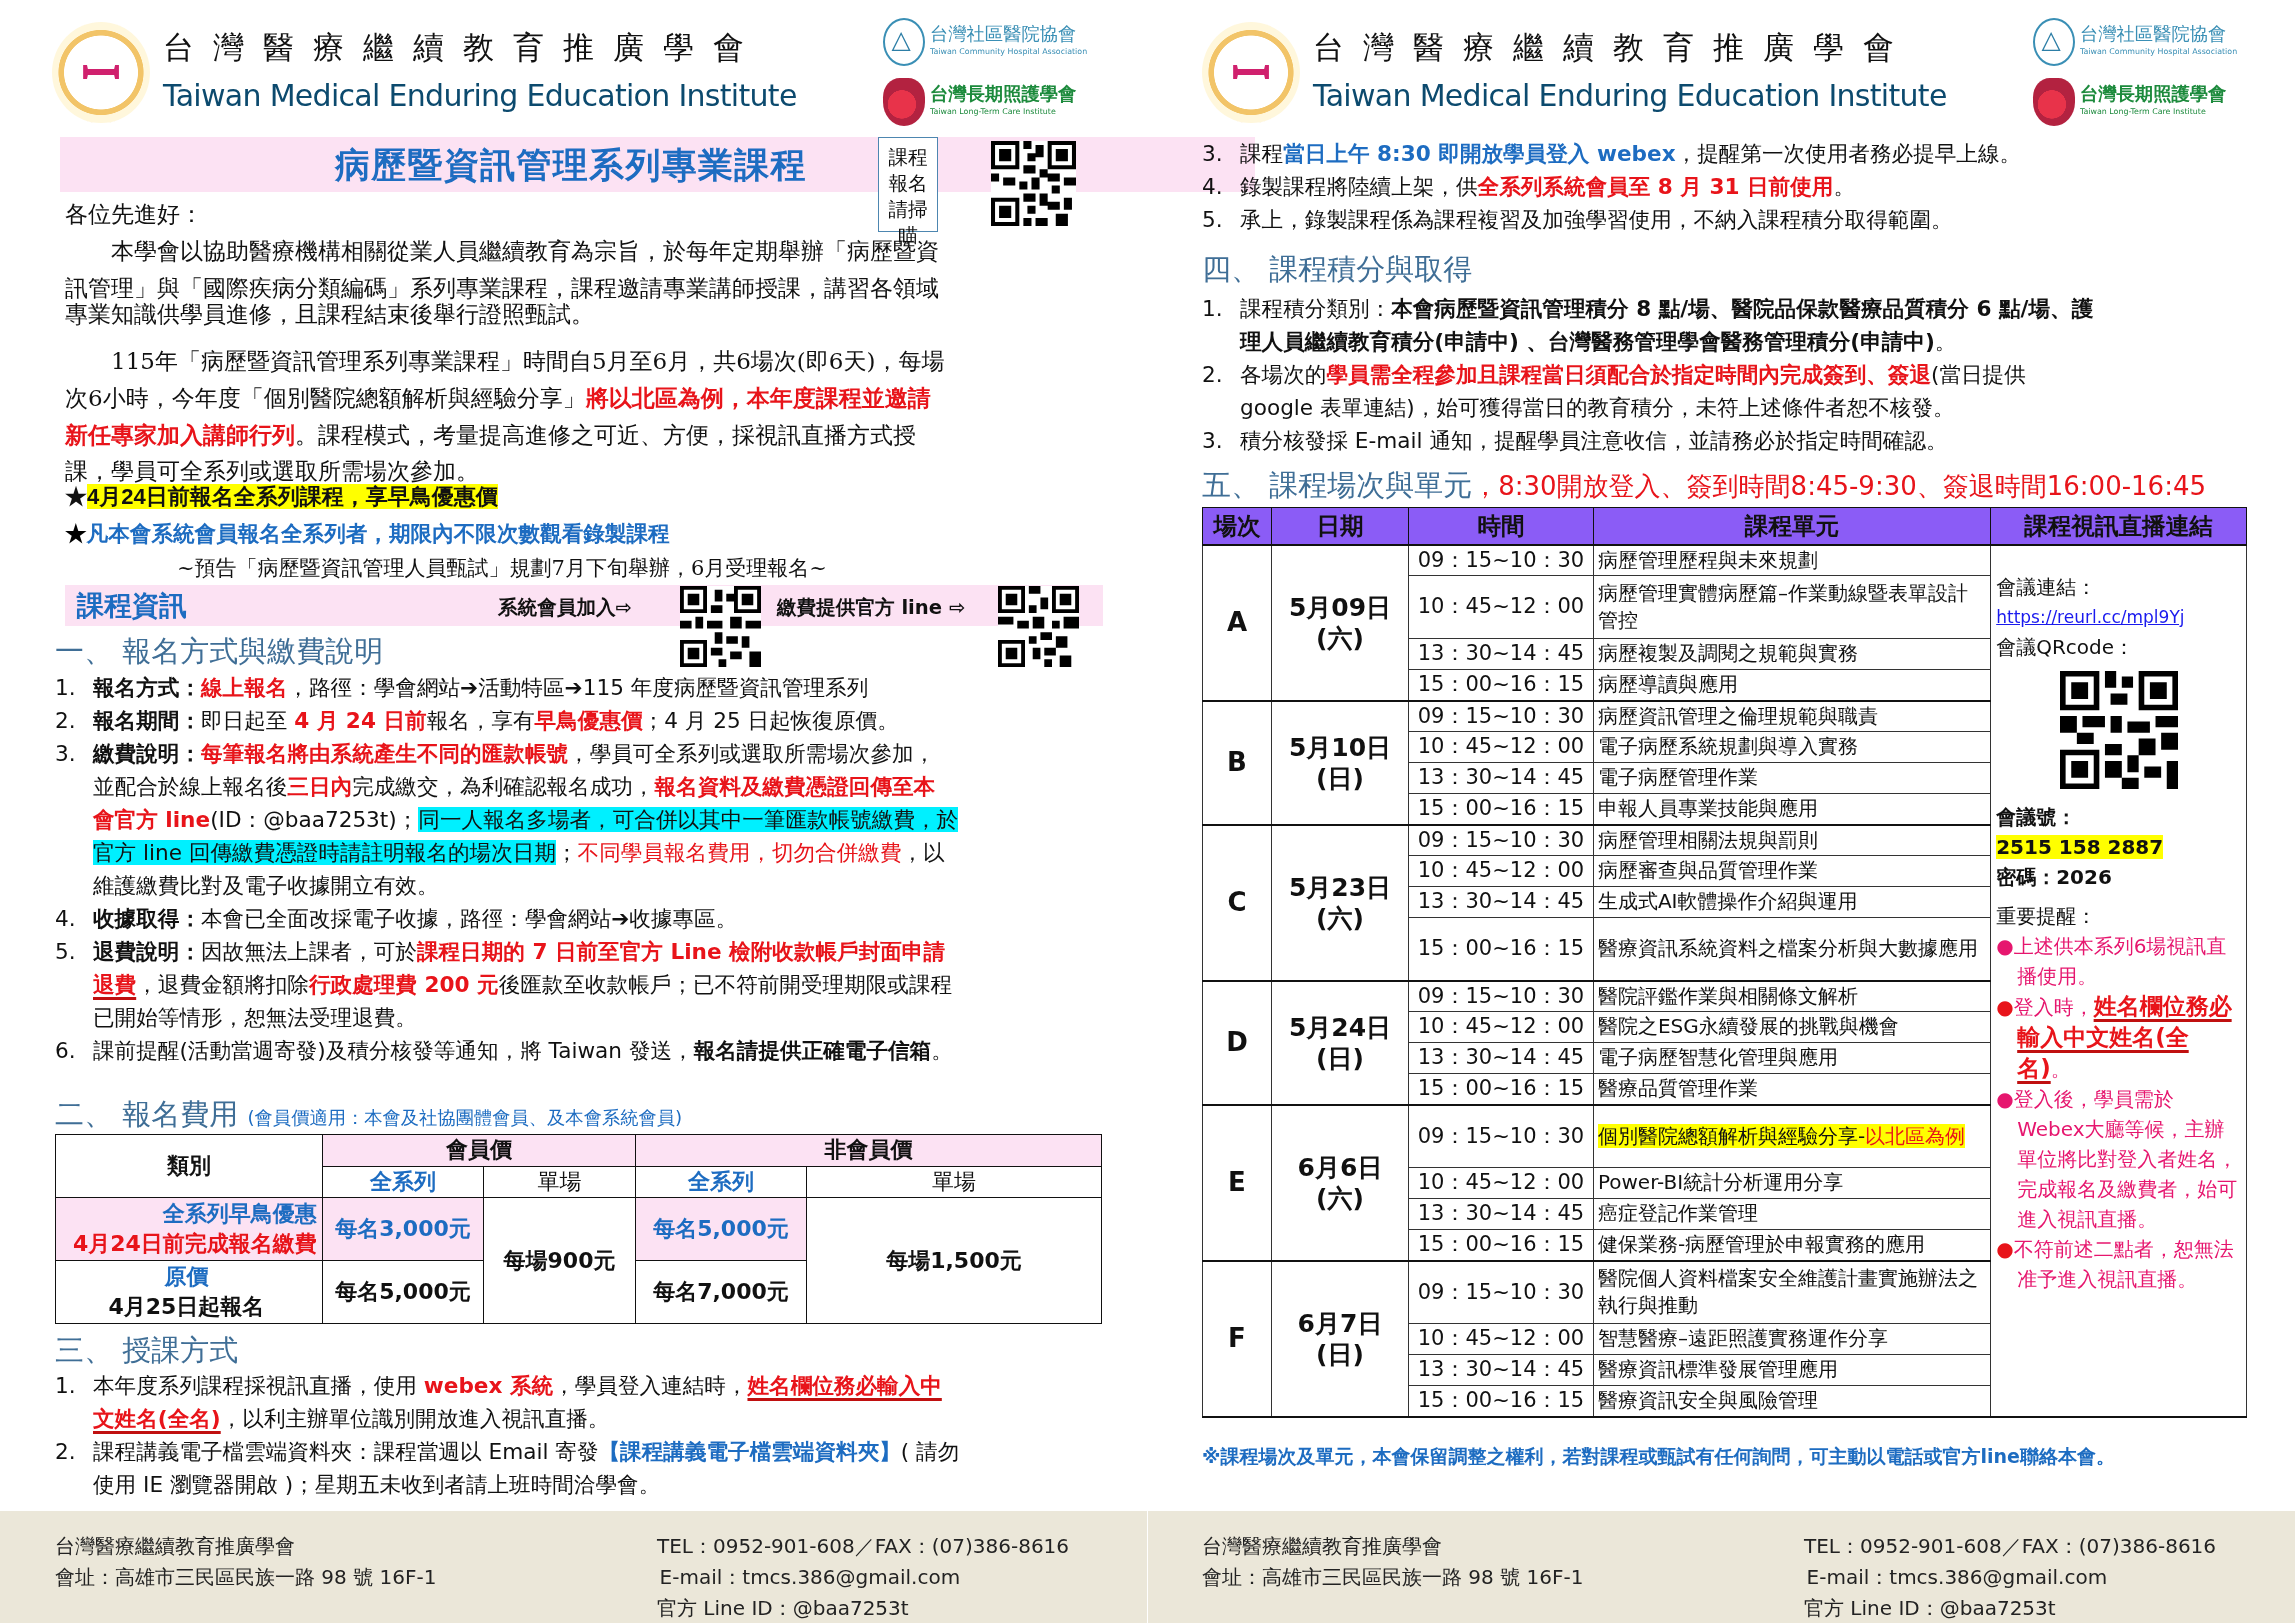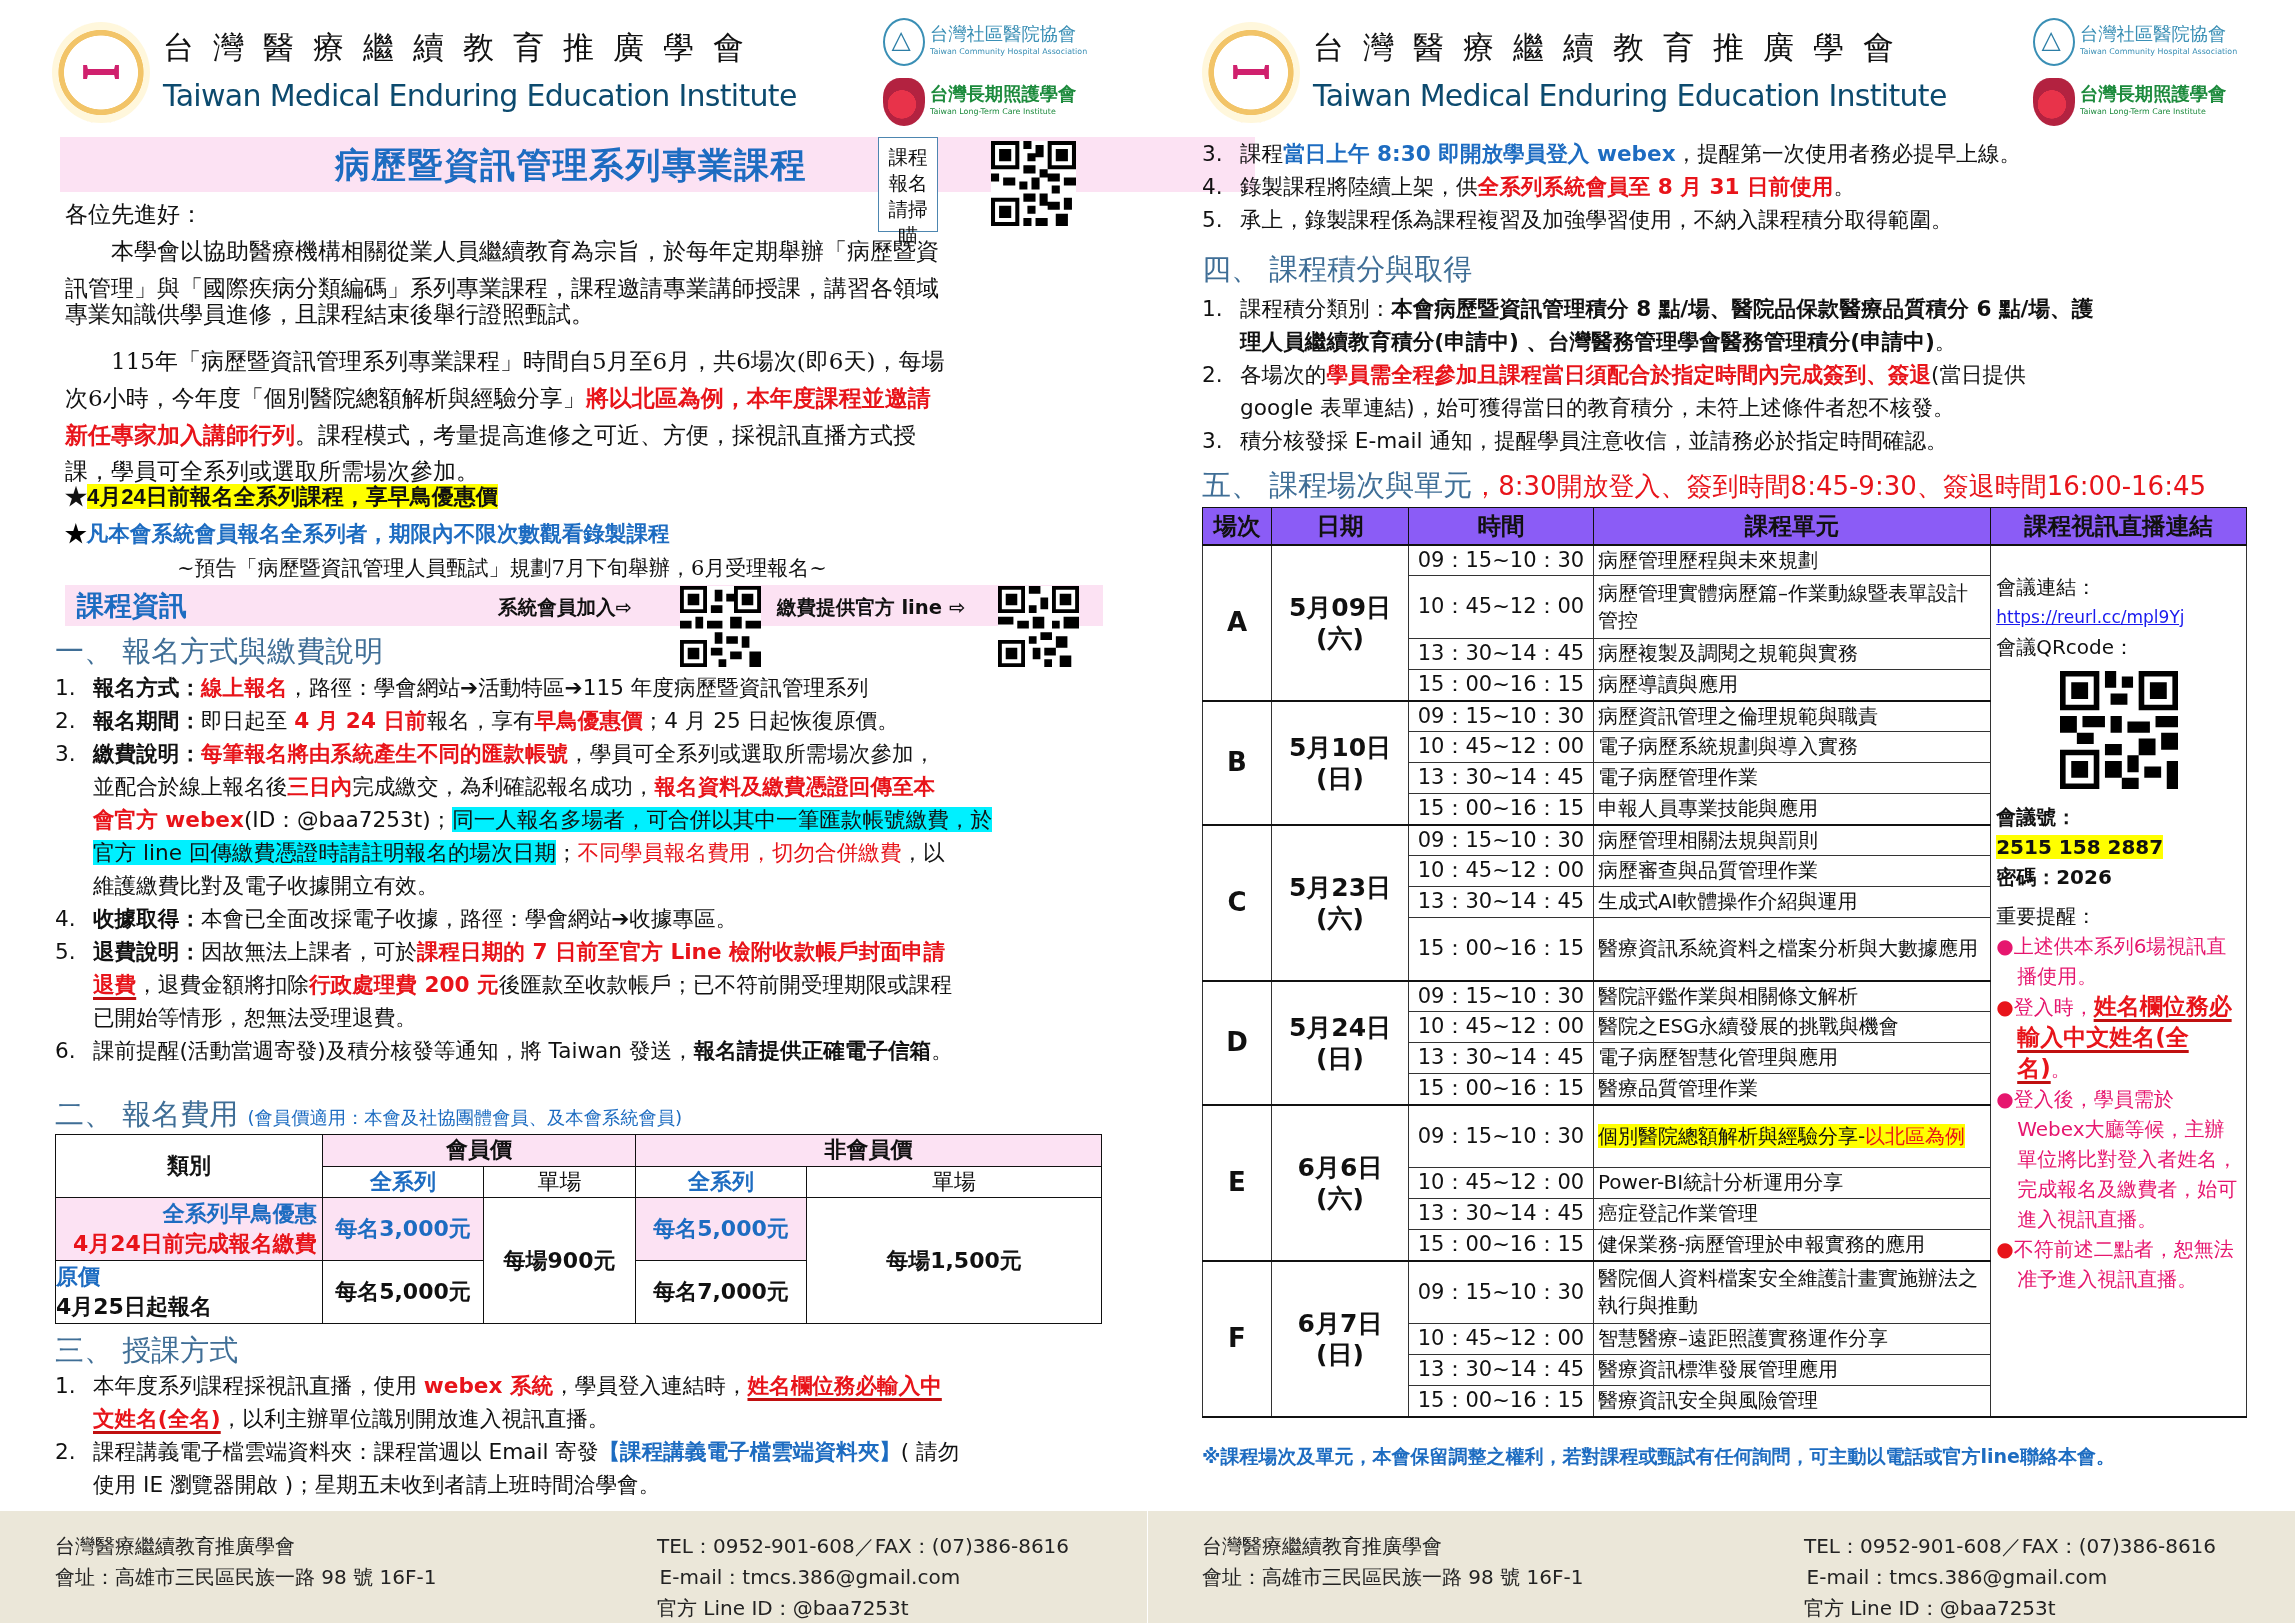--- a/index.html
+++ b/index.html
@@ -129,21 +129,21 @@
       </svg>
   </div>
 
   <div class="h2" style="left:55px;top:632px">一、 報名方式與繳費說明</div>
 
   <div class="list" style="left:55px;top:671px">
     <div><span class="n">1.</span><b>報名方式：</b><b class="red">線上報名</b><span>，路徑：學會網站➔活動特區➔115 年度病歷暨資訊管理系列</span></div>
     <div><span class="n">2.</span><b>報名期間：</b><span>即日起至 </span><b class="red">4 月 24 日前</b><span>報名，享有</span><b class="red">早鳥優惠價</b><span>；4 月 25 日起恢復原價。</span></div>
     <div><span class="n">3.</span><b>繳費說明：</b><b class="red">每筆報名將由系統產生不同的匯款帳號</b><span>，學員可全系列或選取所需場次參加，</span></div>
     <div class="ind"><span>並配合於線上報名後</span><b class="red">三日內</b><span>完成繳交，為利確認報名成功，</span><b class="red">報名資料及繳費憑證回傳至本</b></div>
-    <div class="ind"><b class="red">會官方 webex</b><span>(ID：@baa7253t)；</span><span class="hl-c">同一人報名多場者，可合併以其中一筆匯款帳號繳費，於</span></div>
+    <div class="ind"><b class="red">會官方 line</b><span>(ID：@baa7253t)；</span><span class="hl-c">同一人報名多場者，可合併以其中一筆匯款帳號繳費，於</span></div>
     <div class="ind"><span class="hl-c">官方 line 回傳繳費憑證時請註明報名的場次日期</span><span>；</span><span class="red">不同學員報名費用，切勿合併繳費</span><span>，以</span></div>
     <div class="ind">維護繳費比對及電子收據開立有效。</div>
     <div><span class="n">4.</span><b>收據取得：</b><span>本會已全面改採電子收據，路徑：學會網站➔收據專區。</span></div>
     <div><span class="n">5.</span><b>退費說明：</b><span>因故無法上課者，可於</span><b class="red">課程日期的 7 日前至官方 Line 檢附收款帳戶封面申請</b></div>
     <div class="ind"><b class="red u">退費</b><span>，退費金額將扣除</span><b class="red">行政處理費 200 元</b><span>後匯款至收款帳戶；已不符前開受理期限或課程</span></div>
     <div class="ind">已開始等情形，恕無法受理退費。</div>
     <div><span class="n">6.</span><span>課前提醒(活動當週寄發)及積分核發等通知，將 Taiwan 發送，</span><b>報名請提供正確電子信箱</b><span>。</span></div>
   </div>
 
   <div class="h2" style="left:55px;top:1095px"><span>二、 報名費用</span> <span class="sub">(會員價適用：本會及社協團體會員、及本會系統會員)</span></div>
@@ -165,21 +165,21 @@
       <td class="pk" style="text-align:right;padding-right:5.2px;line-height:30px">
             <div class="blue">全系列早鳥優惠</div>
             <div class="red">4月24日前完成報名繳費</div>
           </td>
       <td class="pk blue">每名3,000元</td>
       <td rowspan="2">每場900元</td>
       <td class="pk blue">每名5,000元</td>
       <td rowspan="2">每場1,500元</td>
     </tr>
     <tr style="height:63px">
-      <td style="text-align:left;padding-right:5.2px;line-height:30px">
+      <td style="text-align:center;padding-right:5.2px;line-height:30px">
             <div class="blue">原價</div>
             <div>4月25日起報名</div>
           </td>
       <td>每名5,000元</td>
       <td>每名7,000元</td>
     </tr>
   </tbody>
     </table>
 
   <div class="h2" style="left:55px;top:1331px">三、 授課方式</div>

